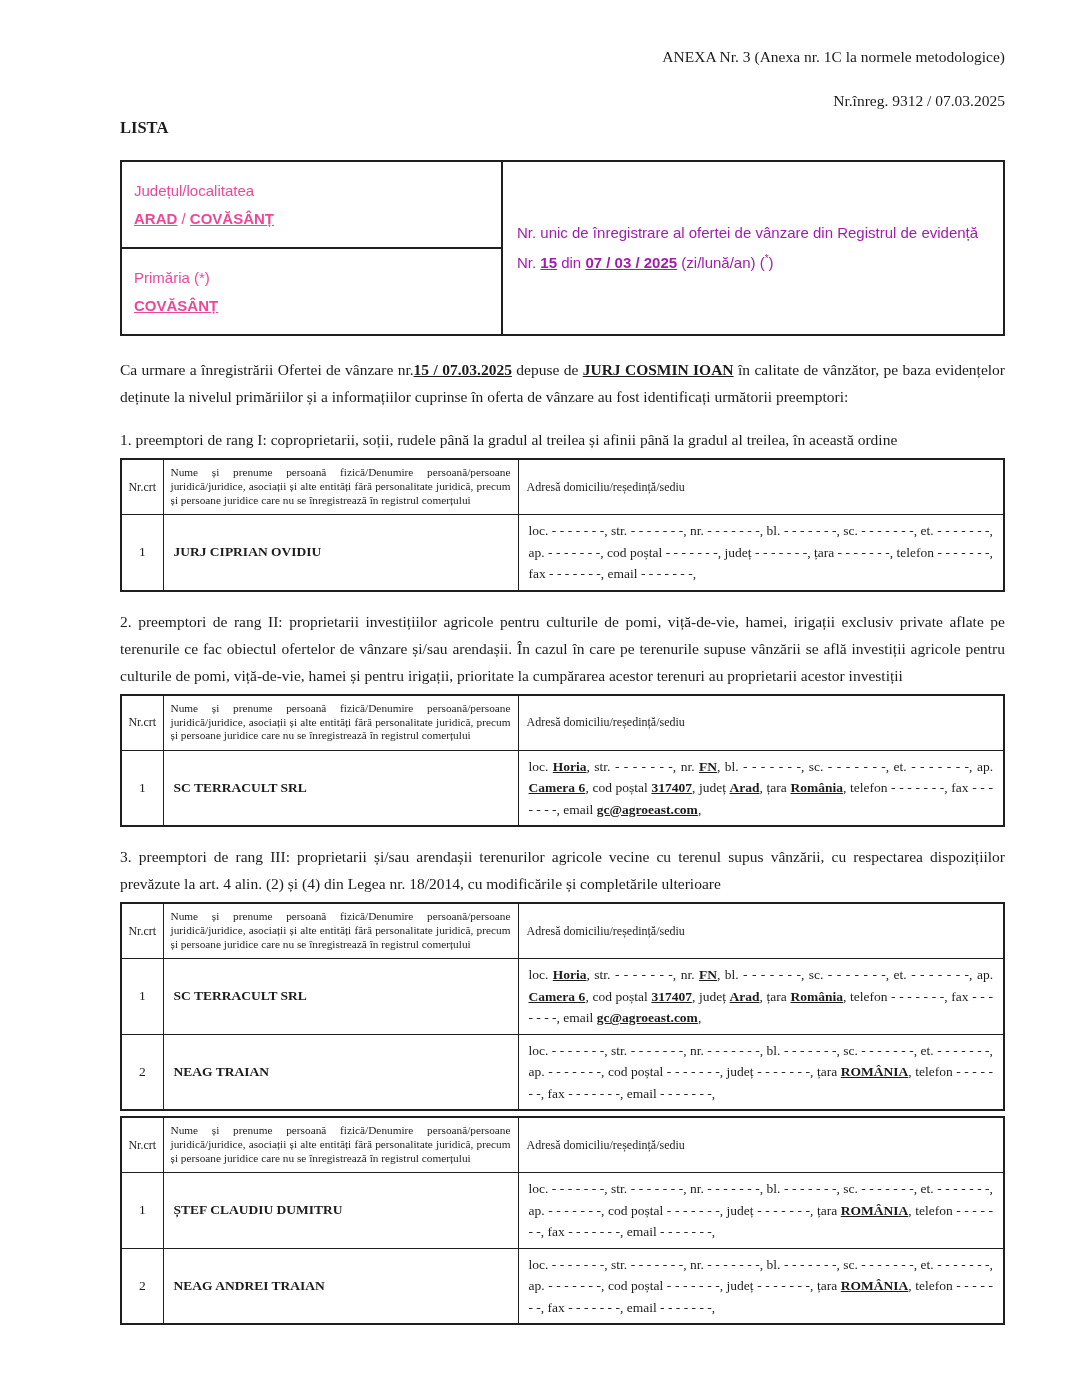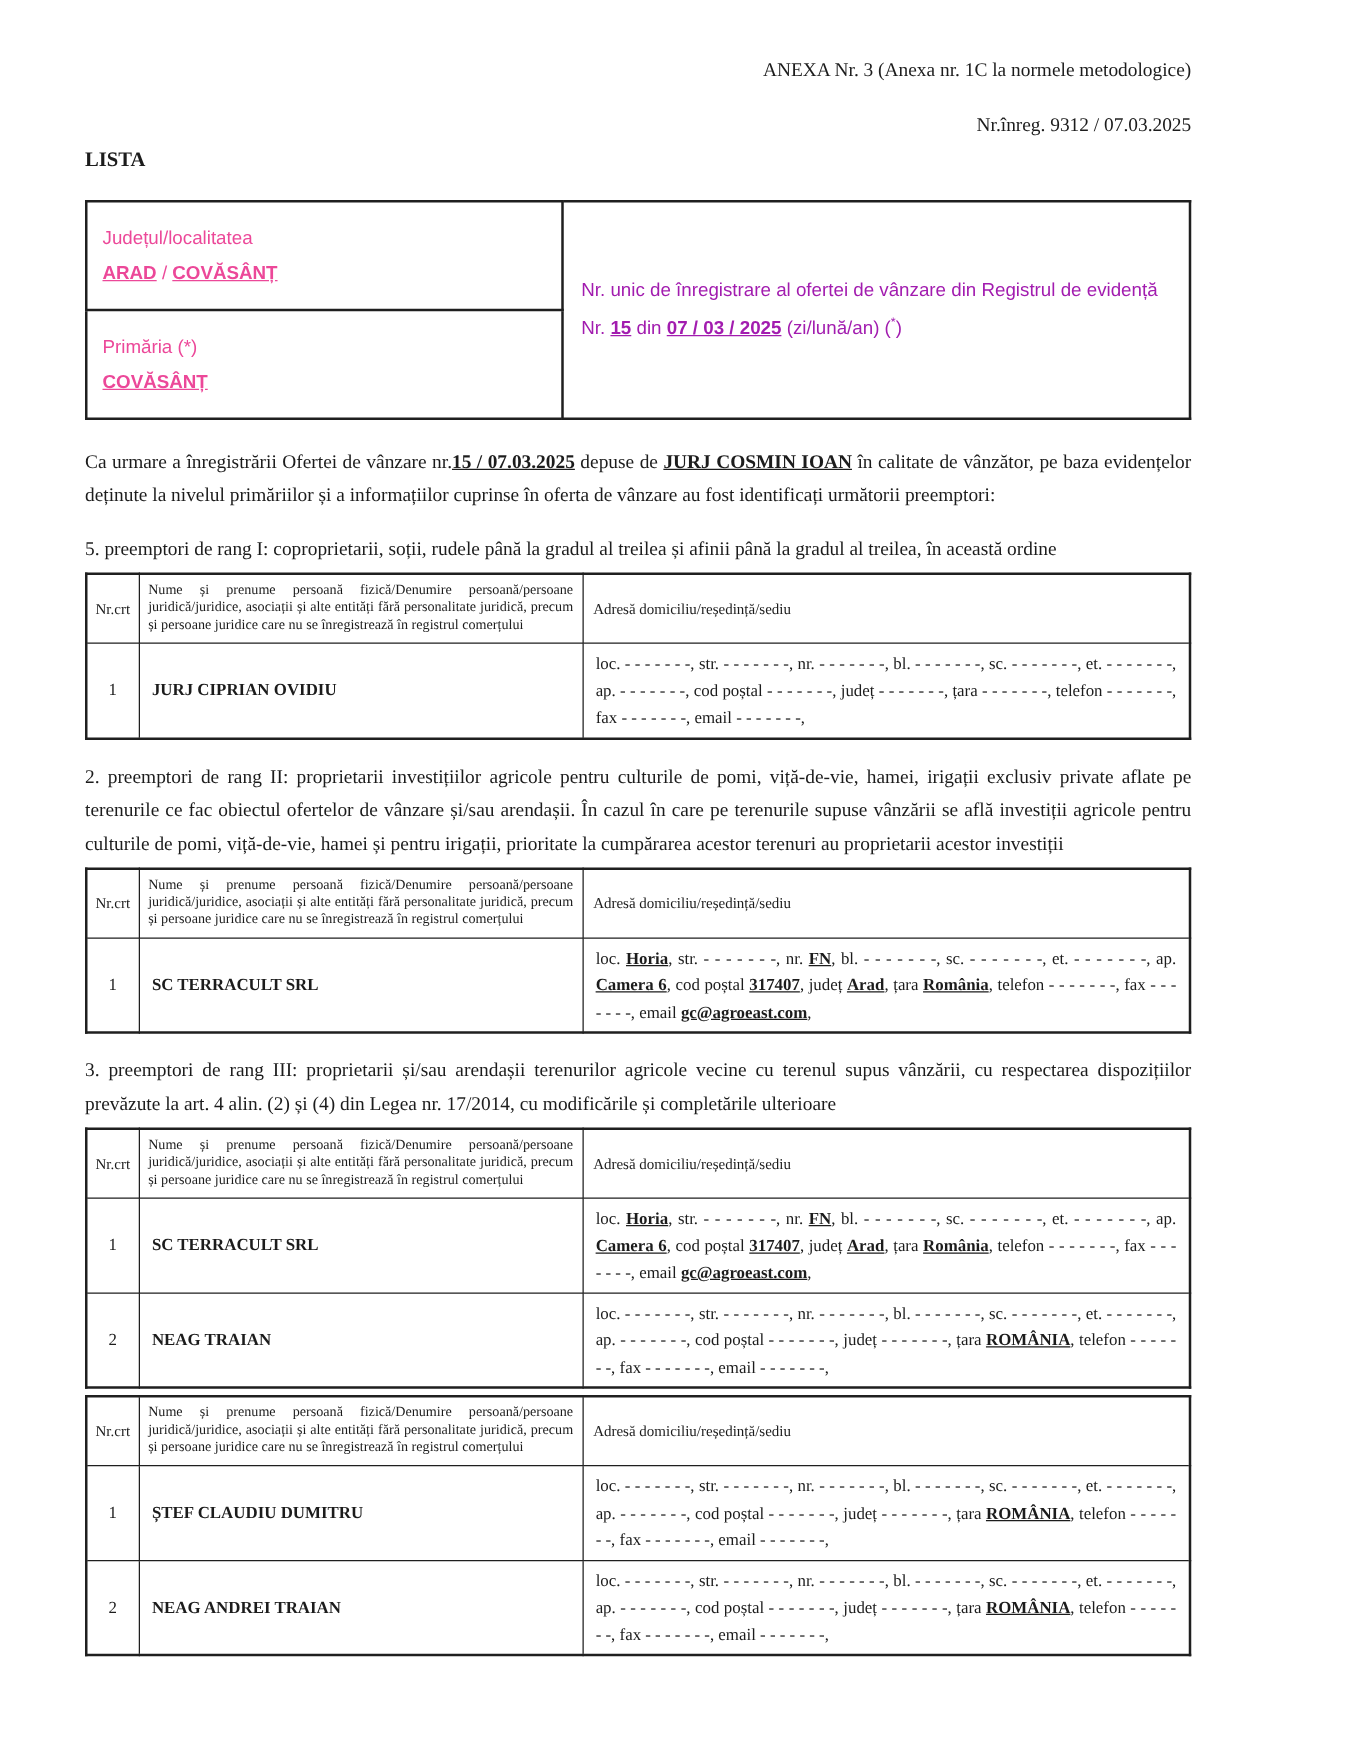--- a/index.html
+++ b/index.html
@@ -1,20 +1,20 @@
 <!DOCTYPE html>
 <html><head>
 <meta charset="utf-8">
 <style>
   html,body { margin:0; padding:0; background:#ffffff; }
   .page {
     position:relative; width:1082px; height:1400px; background:#ffffff;
     color:#1c1c1c; font-family:"Liberation Serif", serif; overflow:hidden;
   }
-  .content { margin-left:68px; width:885px; }
+  .content { margin-left:120px; width:885px; }
   .topline { text-align:right; font-size:15.5px; padding-top:48px; }
   .regline { text-align:right; font-size:15.5px; margin-top:26px; }
   .doc-title { text-align:left; font-weight:bold; font-size:16.5px; margin-top:8px; }
   .doc-subtitle { text-align:center; font-weight:bold; font-size:15.5px; line-height:26px; margin-top:3px; }
 
   
   table.hbox { border-collapse:collapse; width:100%; margin-top:22px; table-layout:fixed; }
   table.hbox td { border:2px solid #1f1f1f; vertical-align:middle; }
   td.hleft { width:355px; padding:8px 12px; font-family:"Liberation Sans", sans-serif; font-size:15px; line-height:28px; height:69px; color:#ec4899; }
   td.hright { padding:8px 14px; font-family:"Liberation Sans", sans-serif; font-size:15px; line-height:30px; color:#a21caf; }
@@ -64,21 +64,21 @@
         <td class="hleft">
           <div>Primăria (*)</div>
           <div class="b">COVĂSÂNȚ</div>
         </td>
       </tr>
     </tbody>
       </table>
 
     <p class="body-par just"><span>Ca urmare a înregistrării Ofertei de vânzare nr.</span><span class="b">15 / 07.03.2025</span><span> depuse de </span><span class="b">JURJ COSMIN IOAN</span><span> în calitate de vânzător, pe baza evidențelor deținute la nivelul primăriilor și a informațiilor cuprinse în oferta de vânzare au fost identificați următorii preemptori:</span></p>
 
-    <p class="sec-heading just">5. preemptori de rang I: coproprietarii, soții, rudele până la gradul al treilea și afinii până la gradul al treilea, în această ordine</p>
+    <p class="sec-heading just">1. preemptori de rang I: coproprietarii, soții, rudele până la gradul al treilea și afinii până la gradul al treilea, în această ordine</p>
     <table class="ptable">
       <colgroup>
           <col class="c-nr">
           <col class="c-name">
           <col>
         </colgroup>
       <tbody>
           <tr class="thead">
         <td class="h-nr">Nr.crt</td>
         <td class="h-name">Nume și prenume persoană fizică/Denumire persoană/persoane juridică/juridice, asociații și alte entități fără personalitate juridică, precum și persoane juridice care nu se înregistrează în registrul comerțului</td>
@@ -106,21 +106,21 @@
         <td class="h-addr">Adresă domiciliu/reședință/sediu</td>
       </tr>
       <tr>
         <td class="d-nr">1</td>
         <td class="d-name">SC TERRACULT SRL</td>
         <td class="d-addr"><span>loc. </span><span class="b">Horia</span><span>, str. - - - - - - -, nr. </span><span class="b">FN</span><span>, bl. - - - - - - -, sc. - - - - - - -, et. - - - - - - -, ap. </span><span class="b">Camera 6</span><span>, cod poștal </span><span class="b">317407</span><span>, județ </span><span class="b">Arad</span><span>, țara </span><span class="b">România</span><span>, telefon - - - - - - -, fax - - - - - - -, email </span><span class="b">gc@agroeast.com</span><span>,</span></td>
       </tr>
     </tbody>
       </table>
 
-    <p class="sec-heading just">3. preemptori de rang III: proprietarii și/sau arendașii terenurilor agricole vecine cu terenul supus vânzării, cu respectarea dispozițiilor prevăzute la art. 4 alin. (2) și (4) din Legea nr. 17/2014, cu modificările și completările ulterioare</p>
+    <p class="sec-heading just">3. preemptori de rang III: proprietarii și/sau arendașii terenurilor agricole vecine cu terenul supus vânzării, cu respectarea dispozițiilor prevăzute la art. 4 alin. (2) și (4) din Legea nr. 18/2014, cu modificările și completările ulterioare</p>
     <table class="ptable">
       <colgroup>
           <col class="c-nr">
           <col class="c-name">
           <col>
         </colgroup>
       <tbody>
           <tr class="thead">
         <td class="h-nr">Nr.crt</td>
         <td class="h-name">Nume și prenume persoană fizică/Denumire persoană/persoane juridică/juridice, asociații și alte entități fără personalitate juridică, precum și persoane juridice care nu se înregistrează în registrul comerțului</td>

